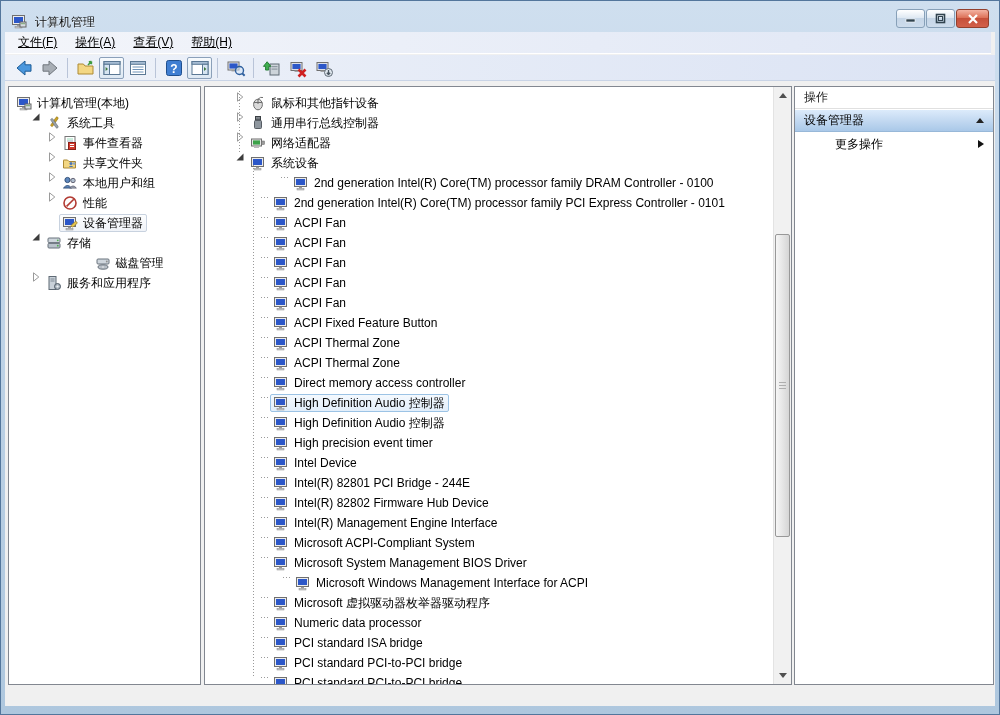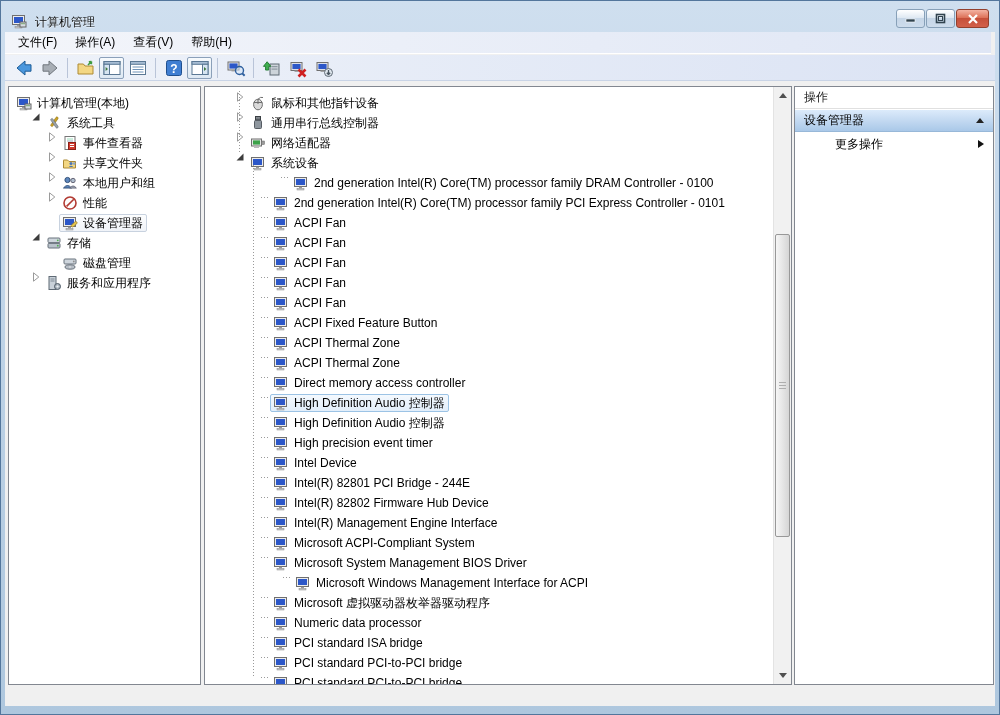--- a/index.html
+++ b/index.html
@@ -17,21 +17,21 @@
   .controls{position:absolute;right:9px;top:7px;display:flex;gap:1px;}
   .ctrl{width:29px;height:19px;box-sizing:border-box;border:1px solid #87a0b8;border-radius:3px;
         background:linear-gradient(#ffffff,#dfe9f3 45%,#c6d6e7 50%,#cddcec);
         display:flex;align-items:center;justify-content:center;}
   .ctrl.close{width:33px;border-color:#93402d;
         background:linear-gradient(#f3b3a2,#dd7259 45%,#c6503a 50%,#d2604a);}
   
   .client{position:absolute;left:4px;right:4px;top:31px;bottom:8px;background:#f0f0f0;}
   .menubar{position:absolute;top:0;left:0;right:4px;height:22px;box-sizing:border-box;
            background:linear-gradient(90deg,#f3f5fa,#dfe6f5);
-           border-bottom:1px solid #ffffff;display:flex;align-items:center;padding-left:4px;}
+           border-bottom:1px solid #ffffff;display:flex;align-items:center;padding-left:4px;text-decoration:underline;}
   .menu-item{padding:3px 9px;cursor:default;}
   .toolbar{position:absolute;top:23px;left:0;right:0;height:26px;box-sizing:border-box;
            background:linear-gradient(90deg,#eef2f9,#dbe3f4);
            border-bottom:1px solid #c9d4e6;display:flex;align-items:center;padding-left:6px;gap:1px;}
   .tbtn{width:25px;height:22px;box-sizing:border-box;display:flex;align-items:center;justify-content:center;
         border:1px solid transparent;border-radius:2px;}
   .tbtn.pressed{border-color:#8ba0b9;background:linear-gradient(#f7fafd,#dde8f3);}
   .tsep{width:1px;height:20px;background:#b9c4d8;margin:0 4px;flex:none;}
   
   .panel{position:absolute;top:54px;bottom:21px;background:#fff;border:1px solid #828790;
@@ -360,21 +360,21 @@
               <svg width="16" height="16" viewBox="0 0 16 16">
                 <rect x="2" y="3" width="12" height="4.6" rx="1" fill="#cfd6dd" stroke="#69727c"></rect>
                 <circle cx="11.8" cy="5.3" r="0.9" fill="#4faf4f"></circle>
                 <rect x="2" y="8.4" width="12" height="4.6" rx="1" fill="#b9c2cb" stroke="#69727c"></rect>
                 <circle cx="11.8" cy="10.7" r="0.9" fill="#4faf4f"></circle>
               </svg>
             </span>
             <span>存储</span>
           </span>
         </div>
-        <div class="trow d2" style="padding-left: 36px;">
+        <div class="trow d2" style="padding-left: 36px; justify-content: center;">
           <span class="spacer"></span>
           <span class="hl">
             <span class="ticon">
               <svg width="16" height="16" viewBox="0 0 16 16">
                 <rect x="2" y="4" width="12" height="5" rx="1" fill="#cfd6dd" stroke="#69727c"></rect>
                 <circle cx="11.8" cy="6.5" r="0.9" fill="#8f8f8f"></circle>
                 <ellipse cx="8" cy="12" rx="5" ry="2.2" fill="#b7bec6" stroke="#69727c"></ellipse>
                 <circle cx="8" cy="12" r="0.8" fill="#eee"></circle>
               </svg>
             </span>

